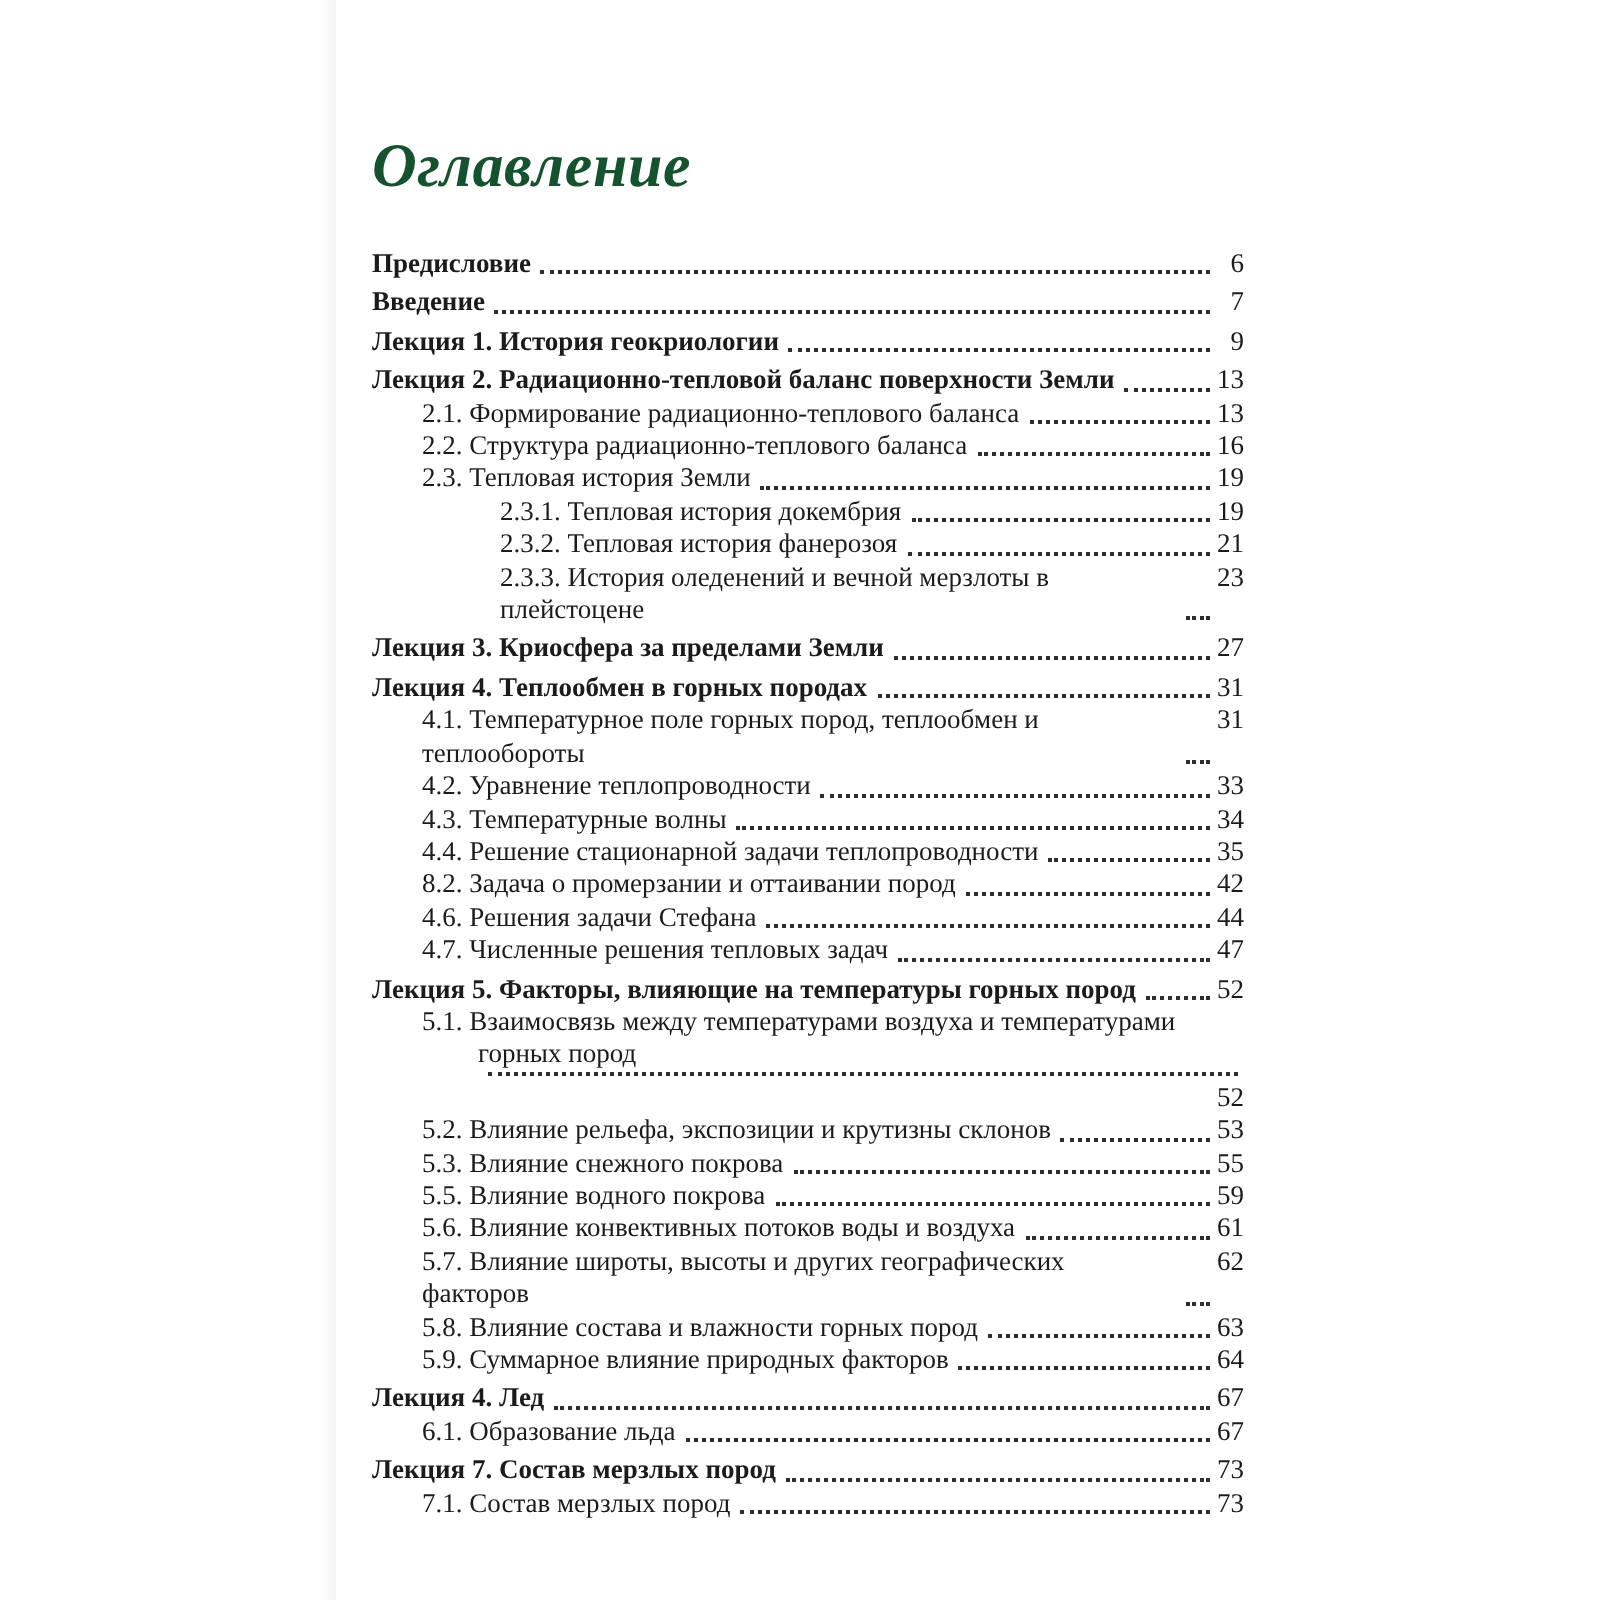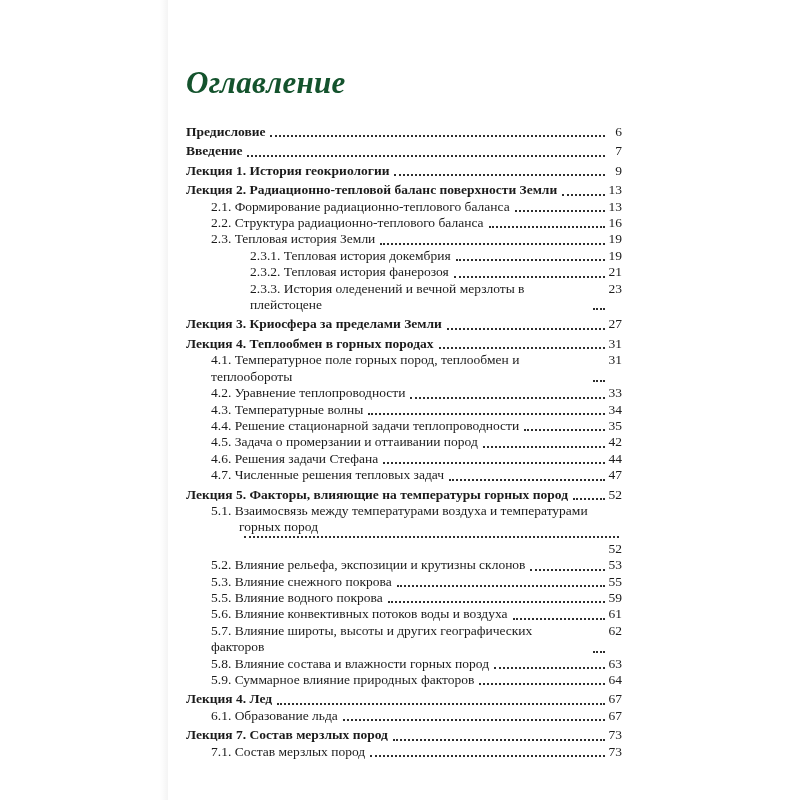--- a/index.html
+++ b/index.html
@@ -184,21 +184,21 @@
         </div>
         <div class="row lvl1">
           <div class="line">
             <span class="lbl">4.4. Решение стационарной задачи теплопроводности</span>
             <span class="leader"></span>
             <span class="pagenum">35</span>
           </div>
         </div>
         <div class="row lvl1">
           <div class="line">
-            <span class="lbl">4.5. Задача о промерзании и оттаивании пород</span>
+            <span class="lbl">8.2. Задача о промерзании и оттаивании пород</span>
             <span class="leader"></span>
             <span class="pagenum">42</span>
           </div>
         </div>
         <div class="row lvl1">
           <div class="line">
             <span class="lbl">4.6. Решения задачи Стефана</span>
             <span class="leader"></span>
             <span class="pagenum">44</span>
           </div>

